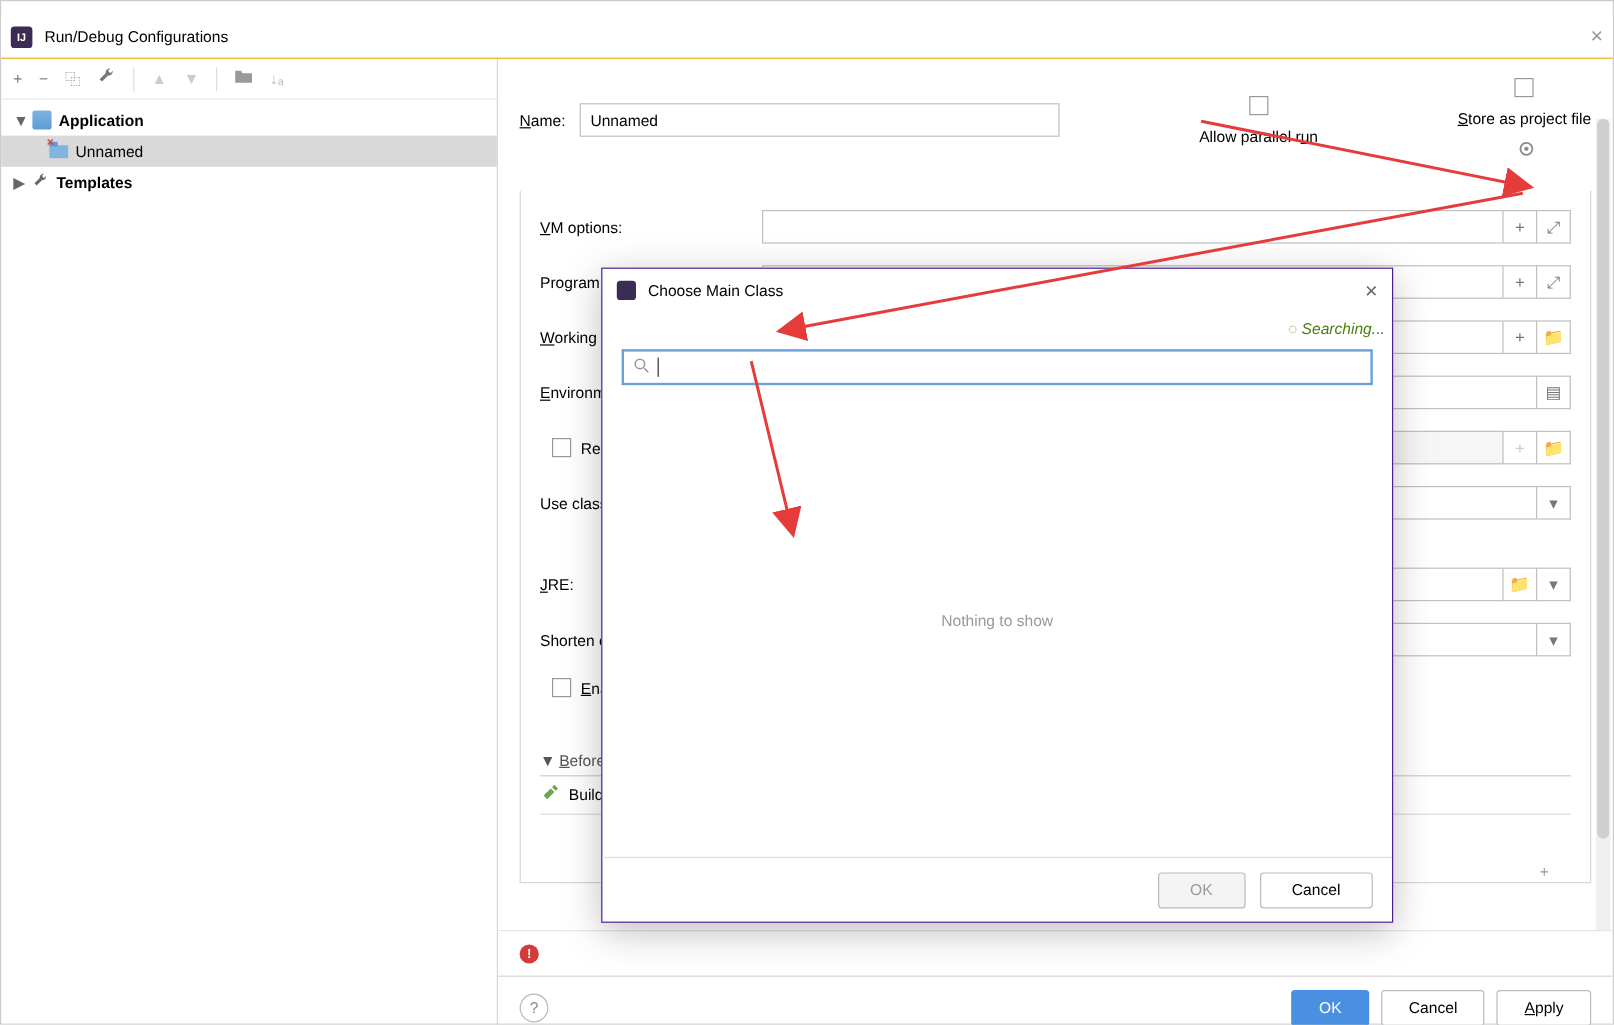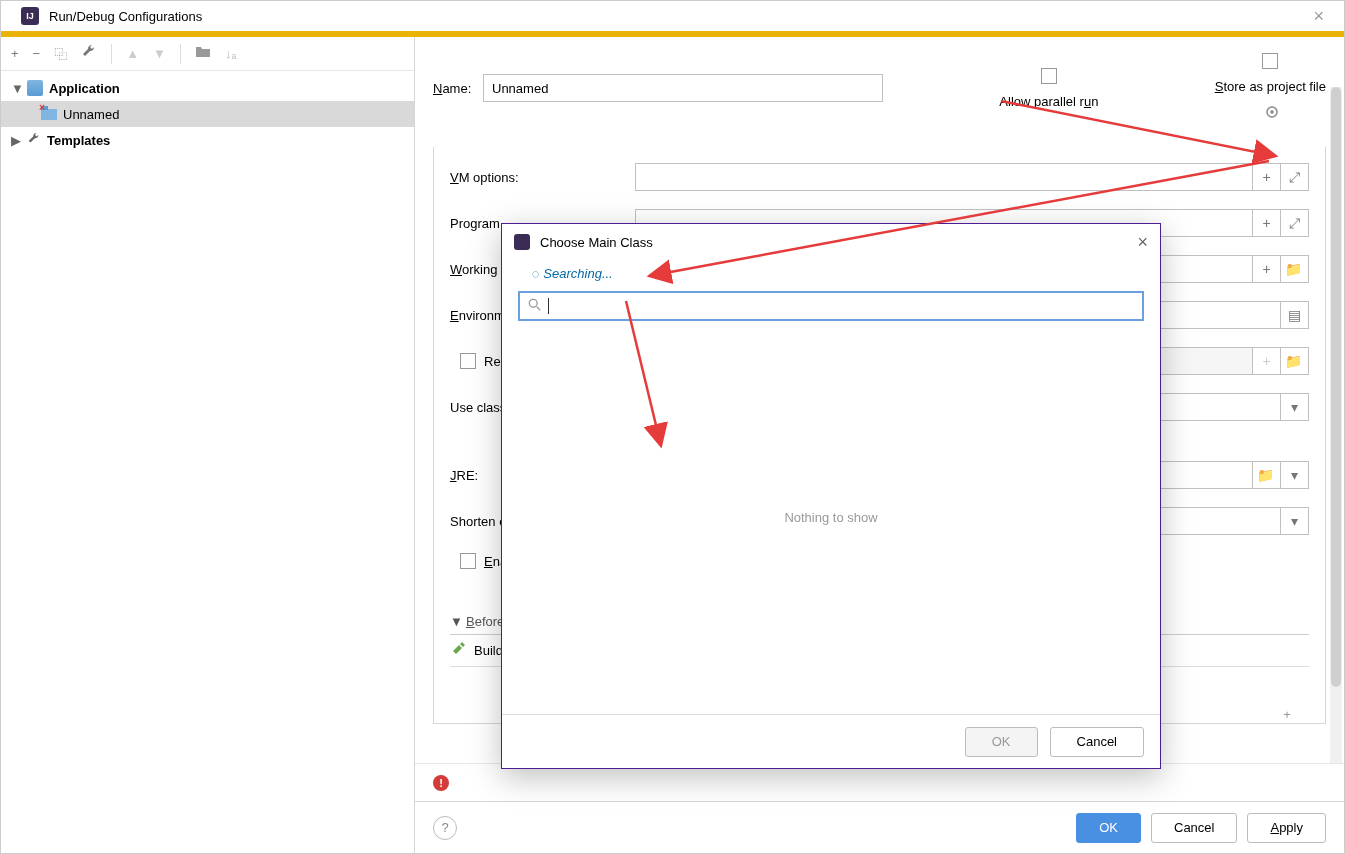--- a/index.html
+++ b/index.html
@@ -1,18 +1,18 @@
 <!DOCTYPE html>
 <html><head>
 <meta charset="utf-8">
 <style>
 * { box-sizing: border-box; margin: 0; padding: 0; font-family: -apple-system, "Segoe UI", Arial, sans-serif; font-size: 13px; }
 body { background: #f2f2f2; width: 1345px; height: 854px; overflow: hidden; position: relative; }
 .window { background: #fff; width: 1345px; height: 854px; position: relative; border: 1px solid #ccc; }
-.titlebar { height: 36px; display: flex; align-items: center; padding: 0 20px; background: #fff; border-bottom: 6px solid #eab308; }
+.titlebar { height: 36px; display: flex; align-items: center; padding: 0 8px; background: #fff; border-bottom: 1px solid #eab308; margin-top: 12px; }
 .titlebar .app-icon { width: 18px; height: 18px; background: #3b2c56; border-radius: 3px; margin-right: 10px; display:flex;align-items:center;justify-content:center; }
 .titlebar .app-icon::after{content:'IJ';font-size:9px;color:#fff;font-weight:bold;}
 .titlebar .close { margin-left: auto; font-size: 18px; color: #999; }
 .body { display: flex; height: calc(100% - 36px); }
 .left-panel { width: 414px; border-right: 1px solid #d6d6d6; display: flex; flex-direction: column; }
 .toolbar { height: 34px; display: flex; align-items: center; gap: 14px; padding: 0 10px; border-bottom: 1px solid #e6e6e6; color: #7a7a7a; }
 .toolbar .sep { width: 1px; height: 20px; background: #ddd; }
 .tree { flex: 1; padding-top: 4px; }
 .tree-item { display: flex; align-items: center; height: 26px; padding-left: 10px; gap: 6px; }
 .tree-item.sel { background: #d9d9d9; }
@@ -58,21 +58,21 @@
 .scrollbar .thumb{position:absolute;left:1px;right:1px;top:0;height:600px;background:#cfcfcf;border-radius:6px;}
 
 
 .popup { position: absolute; left: 500px; top: 222px; width: 660px; height: 546px; background: #fff; border: 1px solid #4c1d95; box-shadow: 0 8px 30px rgba(0,0,0,.25); display:flex;flex-direction:column; }
 .popup .ptitle { height: 36px; display: flex; align-items: center; padding: 0 12px; }
 .popup .ptitle .app-icon{width:16px;height:16px;background:#3b2c56;border-radius:3px;margin-right:10px;}
 .popup .ptitle .close { margin-left: auto; font-size: 18px; color: #666; cursor:pointer;}
 .popup .ptabs { display: flex; gap: 28px; padding: 0 30px; border-bottom: 1px solid #ccc; }
 .popup .ptab { padding: 8px 4px 10px 4px; cursor:pointer;}
 .popup .ptab.active { color: #2b6cb0; border-bottom: 3px solid #4a90e2; margin-bottom:-1px;}
-.popup .searching { padding: 6px 30px; color: #0369a1; font-style: italic;}
+.popup .searching { text-align: right; padding: 6px 6px; color: #4d7c0f; font-style: italic;}
 .popup .search-box { margin: 4px 16px 0 16px; height: 30px; border: 2px solid #6aa0de; display:flex;align-items:center;padding:0 8px;gap:6px;}
 .popup .search-box .mag{color:#999;}
 .popup .search-box .caret-txt{width:1px;height:16px;background:#333;}
 .popup .results { flex:1; display:flex;align-items:center;justify-content:center;color:#999;margin:14px 16px;}
 .popup .pfooter { height: 54px; border-top: 1px solid #ddd; display:flex;align-items:center;justify-content:flex-end;gap:12px;padding:0 16px;}
 .popup .pfooter button{height:30px;padding:0 26px;border:1px solid #bbb;background:#fff;border-radius:3px;cursor:pointer;}
 .popup .pfooter button.ok{background:#f4f4f4;color:#999;}
 
 
 .arrows{position:absolute;left:0;top:0;width:100%;height:100%;pointer-events:none;z-index:500;}

